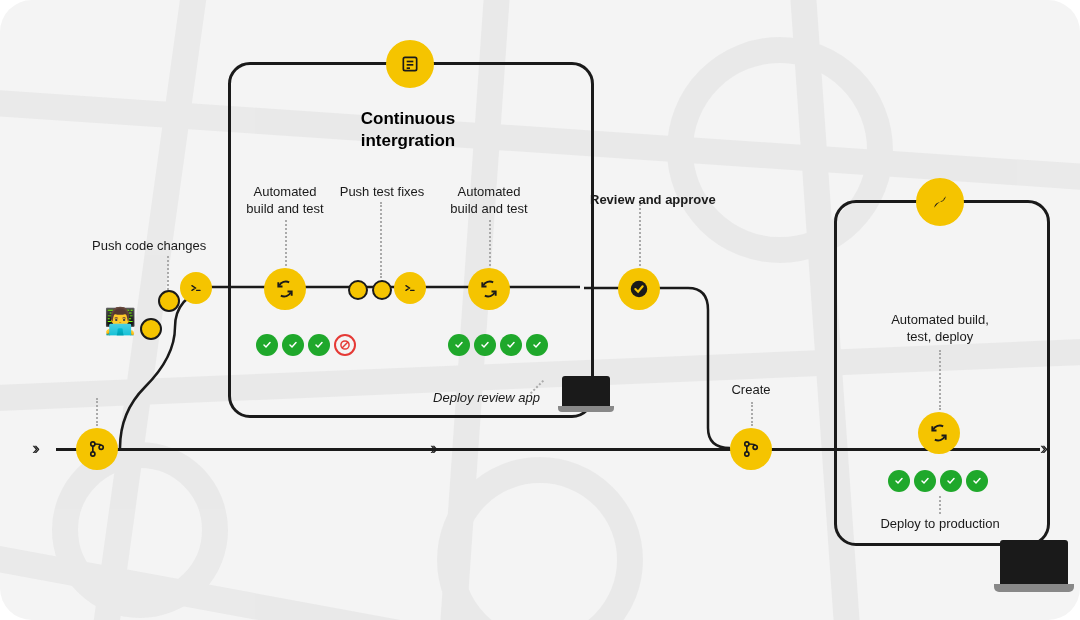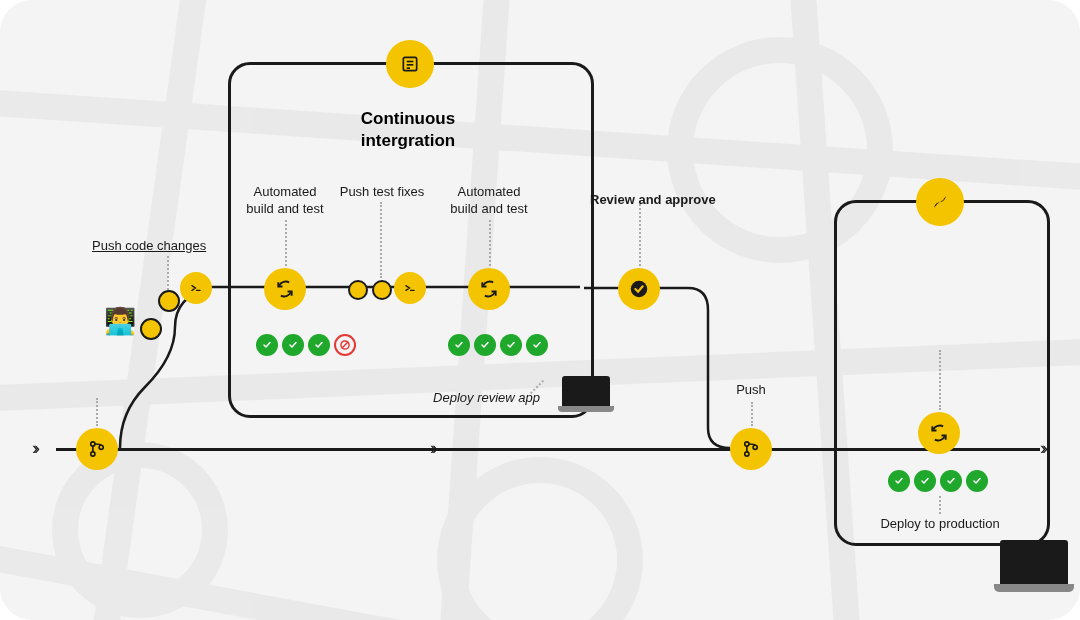--- a/index.html
+++ b/index.html
@@ -105,21 +105,21 @@
 <div class="dev" style="left:104px;top:306px;">👨‍💻</div>
 
 <div class="node node-sm" style="left:140px;top:318px;"></div>
 <div class="node node-sm" style="left:158px;top:290px;"></div>
 <div class="node node-md" style="left:180px;top:272px;">
  <svg viewBox="0 0 24 24" width="14" height="14">
         <path d="M5 8 L11 12 L5 16 M13 16 L19 16" stroke="#1a1a1a" stroke-width="2.3" fill="none" stroke-linecap="round"></path>
       </svg>
 </div>
 <div class="dotted" style="left:167px;top:256px;height:34px;"></div>
-<div class="lbl" style="left:92px;top:238px;width:140px;text-align:left;text-decoration:underline;">Push code changes</div>
+<div class="lbl" style="left:92px;top:238px;width:140px;text-align:left;">Push code changes</div>
 
 <div class="node node-lg" style="left:264px;top:268px;">
  <svg viewBox="0 0 24 24" width="20" height="20">
         <path d="M17 4 A9 9 0 0 0 5 8 M7 20 A9 9 0 0 0 19 16" stroke="#1a1a1a" stroke-width="2.3" fill="none"></path>
         <path d="M4 4 L4 9 L9 9 M20 20 L20 15 L15 15" stroke="#1a1a1a" stroke-width="2.3" fill="none"></path>
       </svg>
 </div>
 <div class="dotted" style="left:285px;top:220px;height:46px;"></div>
 <div class="lbl" style="left:240px;top:184px;width:90px;">Automated build and test</div>
 
@@ -207,29 +207,30 @@
 
 <div class="node node-lg" style="left:730px;top:428px;">
  <svg viewBox="0 0 24 24" width="20" height="20">
         <circle cx="7" cy="6" r="2.5" fill="none" stroke="#1a1a1a" stroke-width="2"></circle>
         <circle cx="7" cy="18" r="2.5" fill="none" stroke="#1a1a1a" stroke-width="2"></circle>
         <circle cx="17" cy="10" r="2.5" fill="none" stroke="#1a1a1a" stroke-width="2"></circle>
         <path d="M7 8.5 L7 15.5 M9 6 Q17 6 17 7.5" stroke="#1a1a1a" stroke-width="2" fill="none"></path>
       </svg>
 </div>
 <div class="dotted" style="left:751px;top:402px;height:24px;"></div>
-<div class="lbl" style="left:726px;top:382px;width:50px;">Push</div>
+<div class="lbl" style="left:726px;top:382px;width:50px;">Create</div>
 
 <div class="node node-lg" style="left:918px;top:412px;">
  <svg viewBox="0 0 24 24" width="20" height="20">
         <path d="M17 4 A9 9 0 0 0 5 8 M7 20 A9 9 0 0 0 19 16" stroke="#1a1a1a" stroke-width="2.3" fill="none"></path>
         <path d="M4 4 L4 9 L9 9 M20 20 L20 15 L15 15" stroke="#1a1a1a" stroke-width="2.3" fill="none"></path>
       </svg>
 </div>
 <div class="dotted" style="left:939px;top:350px;height:60px;"></div>
+<div class="lbl" style="left:880px;top:312px;width:120px;">Automated build, test, deploy</div>
 
 <div class="checks" style="left:888px;top:470px;">
  <div class="check">
         <svg viewBox="0 0 24 24">
           <path d="M6 12 L10 16 L18 7" stroke="#fff" stroke-width="3" fill="none" stroke-linecap="round"></path>
         </svg>
       </div>
  <div class="check">
         <svg viewBox="0 0 24 24">
           <path d="M6 12 L10 16 L18 7" stroke="#fff" stroke-width="3" fill="none" stroke-linecap="round"></path>

